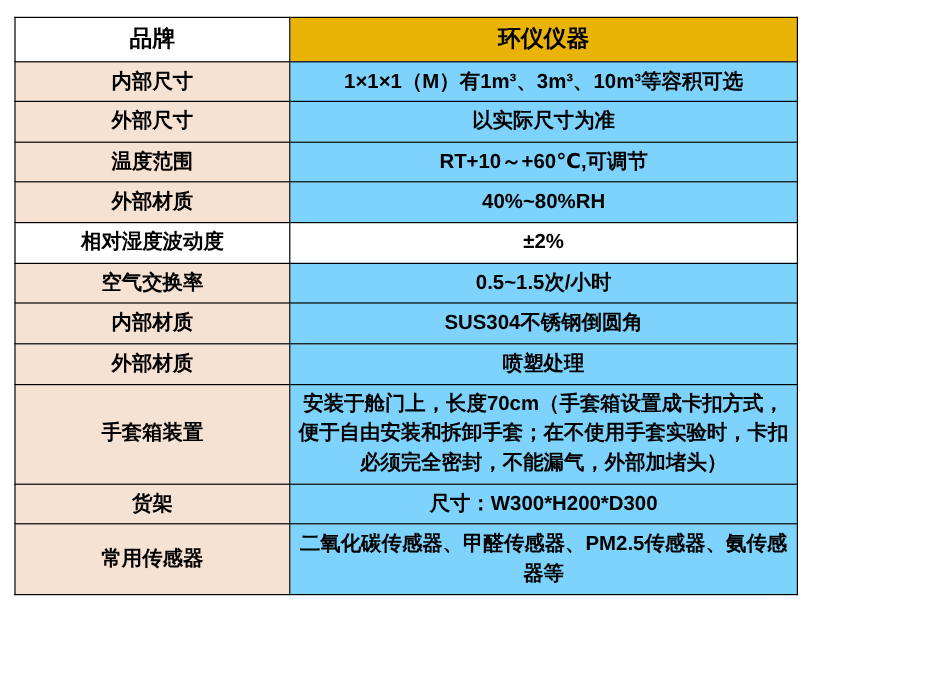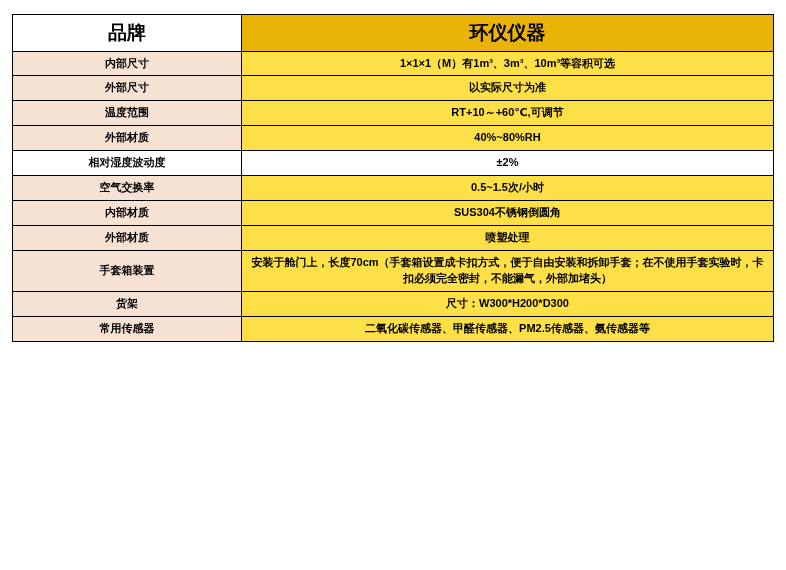--- a/index.html
+++ b/index.html
@@ -16,43 +16,43 @@
   .page {
     width: 786px;
     height: 570px;
     position: relative;
     background: #ffffff;
     box-sizing: border-box;
     padding: 14px 12px 12px 12px;
   }
   table.spec {
     border-collapse: collapse;
-    width: 762px;
+    width: 653px;
     table-layout: fixed;
     background: #ffffff;
   }
   table.spec td {
     border: 1px solid #000000;
     padding: 4px 6px;
     text-align: center;
     vertical-align: middle;
-    font-size: 11px;
+    font-size: 17px;
     line-height: 1.45;
     color: #000000;
     font-weight: bold;
     word-break: break-word;
   }
   td.label {
     width: 216px;
     background: #f6e2d3;
     font-size: 17px;
     font-weight: bold;
   }
   td.value {
-    background: #fde047;
+    background: #7dd3fc;
     font-weight: bold;
   }
   tr.header td.label {
     background: #ffffff;
     font-size: 19px;
   }
   tr.header td.value {
     background: #eab308;
     font-size: 19px;
   }

